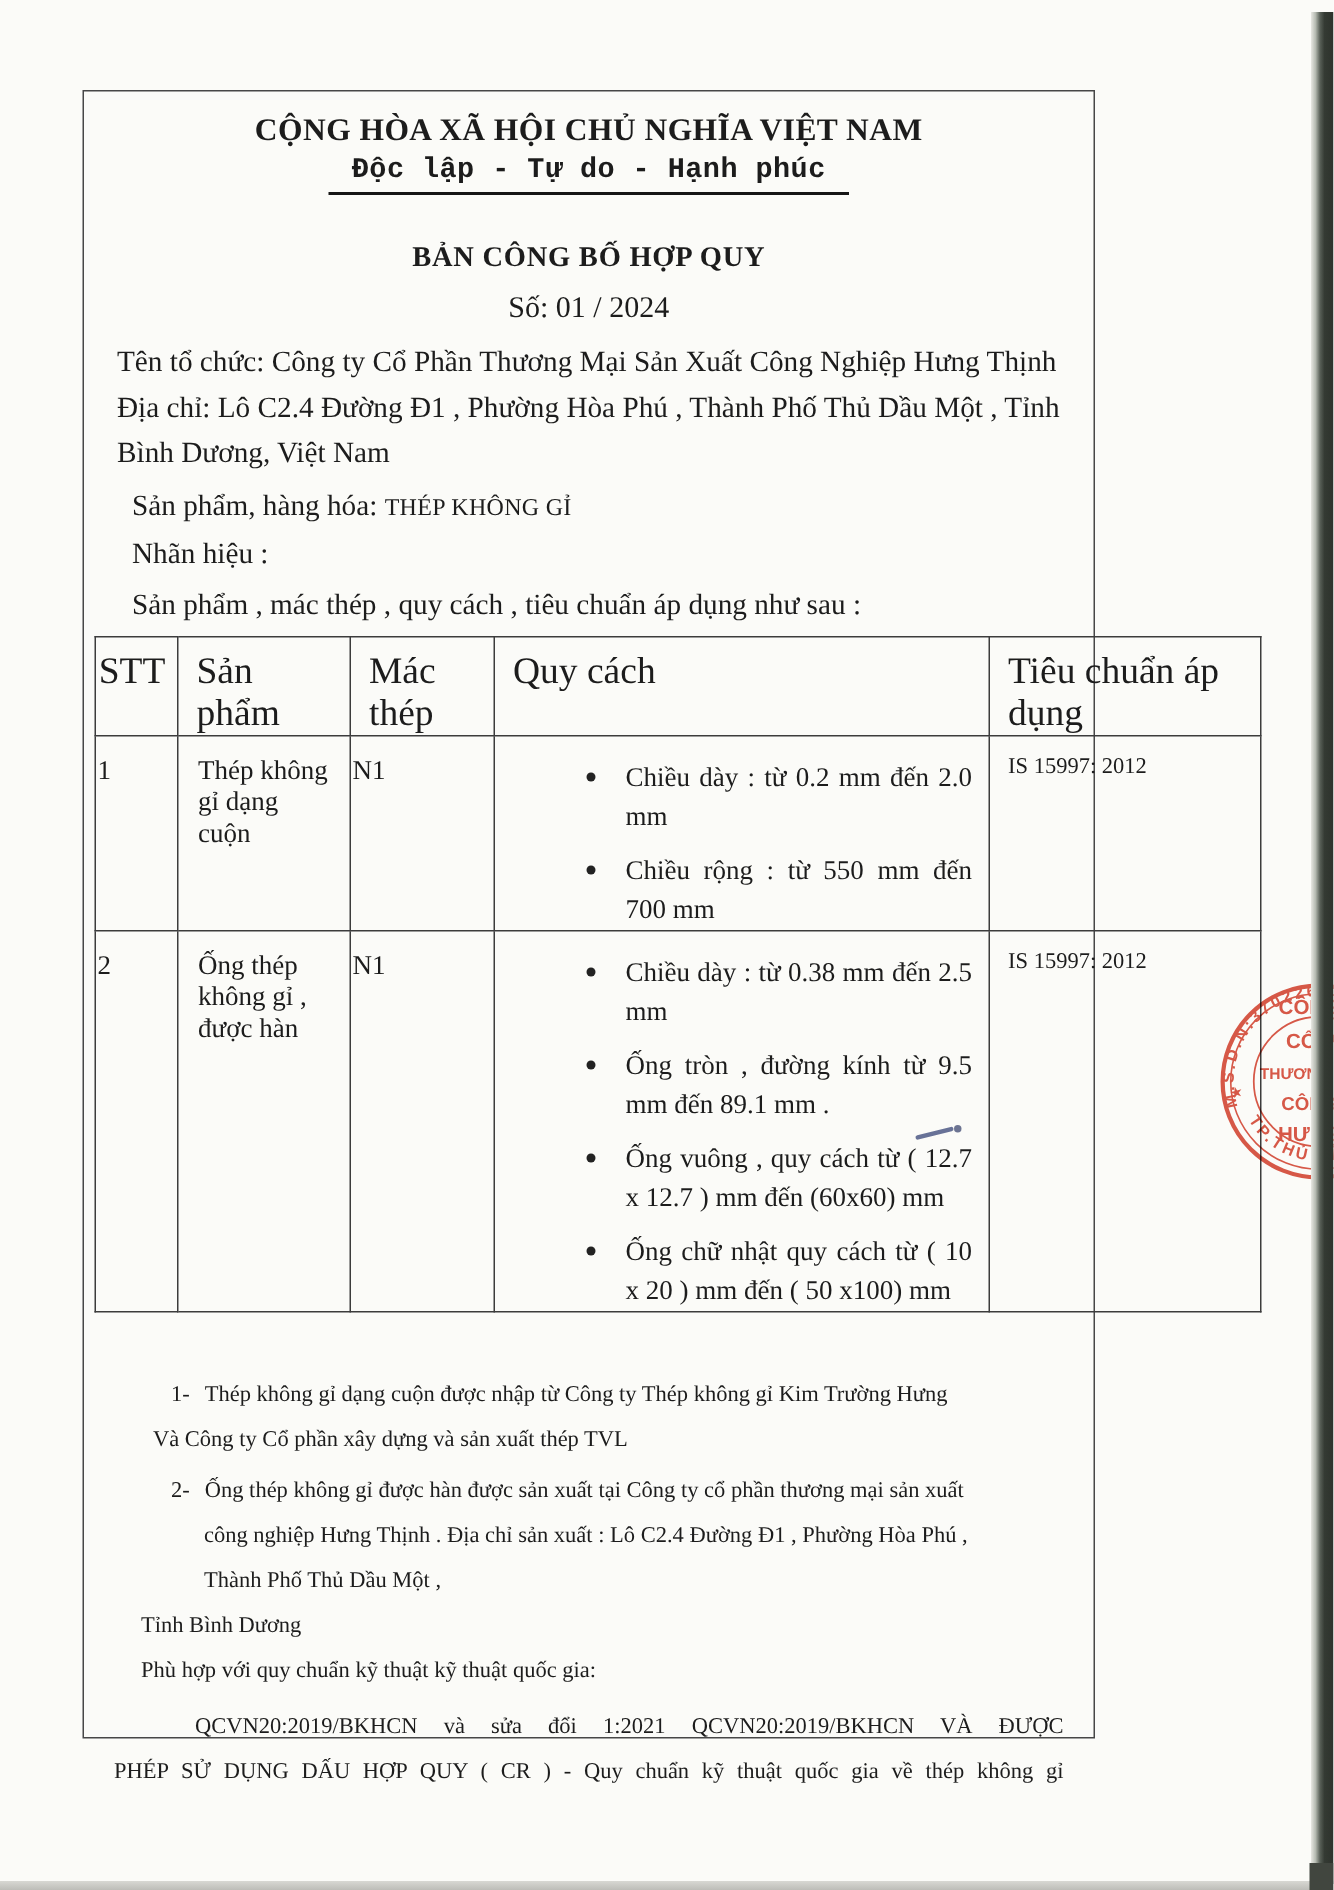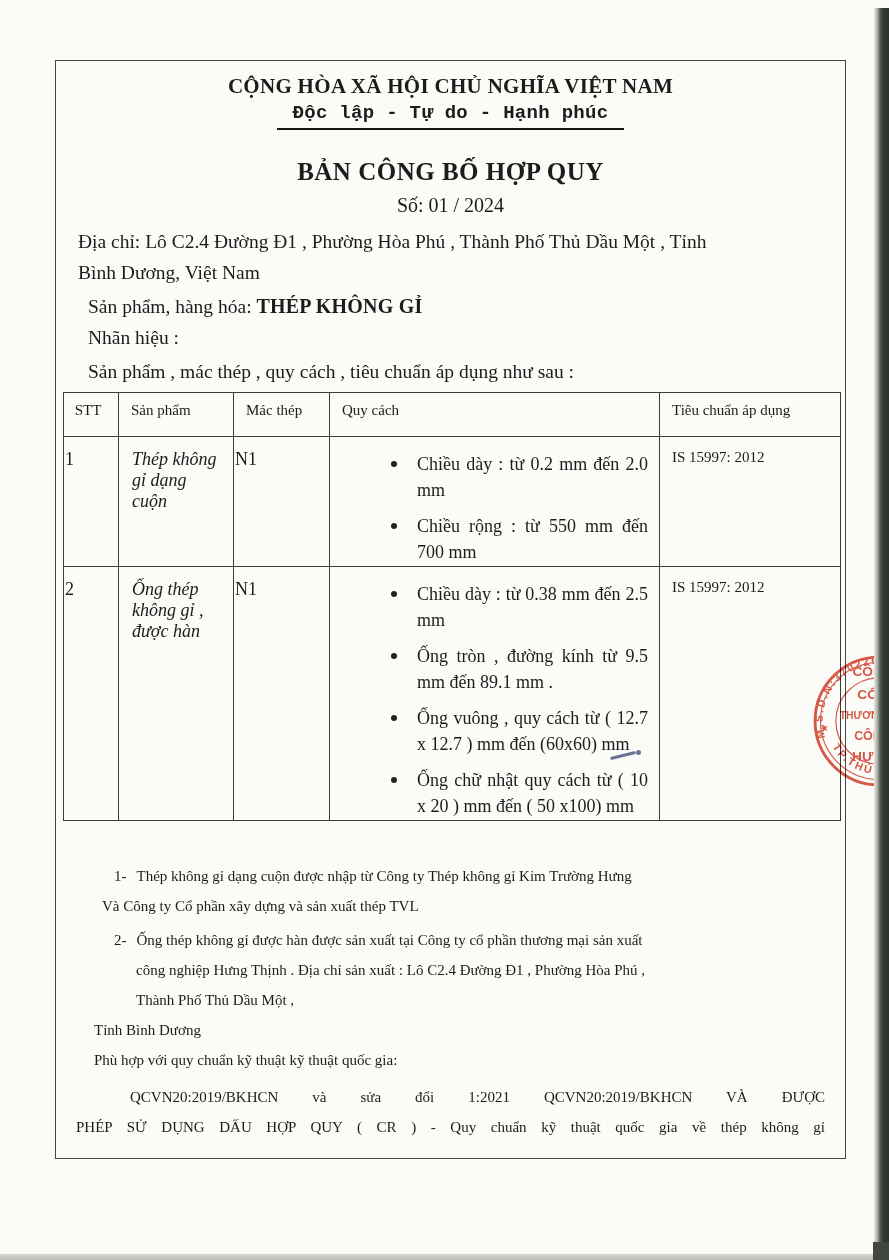--- a/index.html
+++ b/index.html
@@ -3,46 +3,46 @@
 <meta charset="utf-8">
 <style>
   html,body{margin:0;padding:0;}
   body{
     width:889px;height:1260px;position:relative;overflow:hidden;
     background:#fbfbf8;
     font-family:"Liberation Serif","DejaVu Serif",serif;
     color:#1c1c1c;
   }
   .page-frame{
-    position:absolute;left:55px;top:60px;width:791px;height:1099px;
+    position:absolute;left:55px;top:60px;width:675px;height:1099px;
     border:1.5px solid #474747;box-sizing:border-box;background:transparent;
   }
   .center{text-align:center;}
   .nat-line1{margin-top:12px;font-weight:bold;font-size:21px;line-height:26px;letter-spacing:.3px;}
   .nat-line2-wrap{margin-top:3px;}
   .nat-line2{display:inline-block;font-weight:bold;font-size:19px;line-height:22px;
     border-bottom:2.5px solid #161616;padding:0 16px 4px 16px;letter-spacing:.3px;font-family:Liberation Mono, monospace;}
-  .doc-title{margin-top:27px;font-weight:bold;font-size:25px;line-height:30px;letter-spacing:.5px;}
+  .doc-title{margin-top:27px;font-weight:bold;font-size:19px;line-height:30px;letter-spacing:.5px;}
   .doc-number{margin-top:5px;font-size:20px;line-height:26px;}
   .org-block{margin:9px 20px 0 22px;font-size:19.5px;line-height:30.5px;}
   .product-block{margin:3px 20px 0 32px;font-size:19.5px;line-height:31px;}
-  .product-value{font-weight:bold;font-size:20px;letter-spacing:.2px;}
+  .product-value{font-weight:normal;font-size:16px;letter-spacing:.2px;}
   .intro-line{margin-top:3px;}
   table.products{
     border-collapse:collapse;margin:5px 0 0 7px;table-layout:fixed;width:777px;
     font-size:18px;
   }
   table.products td,table.products th{
     border:1.4px solid #3c3c3c;vertical-align:top;box-sizing:border-box;
     font-weight:normal;text-align:left;
   }
-  th.h{height:44px;padding:9px 6px 0 12px;font-size:15px;}
+  th.h{height:44px;padding:9px 6px 0 12px;font-size:25px;}
   th.h.c{text-align:center;padding-left:0;}
   td.stt{text-align:center;padding-top:12px;}
-  td.prod{padding:12px 10px 0 13px;text-align:justify;font-style:italic;}
+  td.prod{padding:12px 10px 0 13px;text-align:justify;}
   td.grade{text-align:center;padding-top:12px;}
   td.std{padding:12px 4px 0 12px;font-size:15px;}
   tr.r1 td{height:96px;}
   tr.r2 td{height:232px;}
   .specs{list-style:none;margin:0;padding:13px 10px 0 56px;}
   .specs li{
     position:relative;padding-left:30px;text-align:justify;line-height:26px;
   }
   .specs li + li{margin-top:10px;}
   .specs li::before{
@@ -93,20 +93,21 @@
 
   <div class="center nat-line1">CỘNG HÒA XÃ HỘI CHỦ NGHĨA VIỆT NAM</div>
   <div class="center nat-line2-wrap">
     <span class="nat-line2">Độc lập - Tự do - Hạnh phúc</span>
   </div>
 
   <div class="center doc-title">BẢN CÔNG BỐ HỢP QUY</div>
   <div class="center doc-number">Số: 01 / 2024</div>
 
   <div class="org-block">
+    <div>Tên tổ chức: Công ty Cổ Phần Thương Mại Sản Xuất Công Nghiệp Hưng Thịnh</div>
     <div>Địa chỉ: Lô C2.4 Đường Đ1 , Phường Hòa Phú , Thành Phố Thủ Dầu Một , Tỉnh</div>
     <div>Bình Dương, Việt Nam</div>
   </div>
 
   <div class="product-block">
     <div><span>Sản phẩm, hàng hóa: </span><span class="product-value">THÉP KHÔNG GỈ</span></div>
     <div>Nhãn hiệu :</div>
     <div class="intro-line">Sản phẩm , mác thép , quy cách , tiêu chuẩn áp dụng như sau :</div>
   </div>
 

